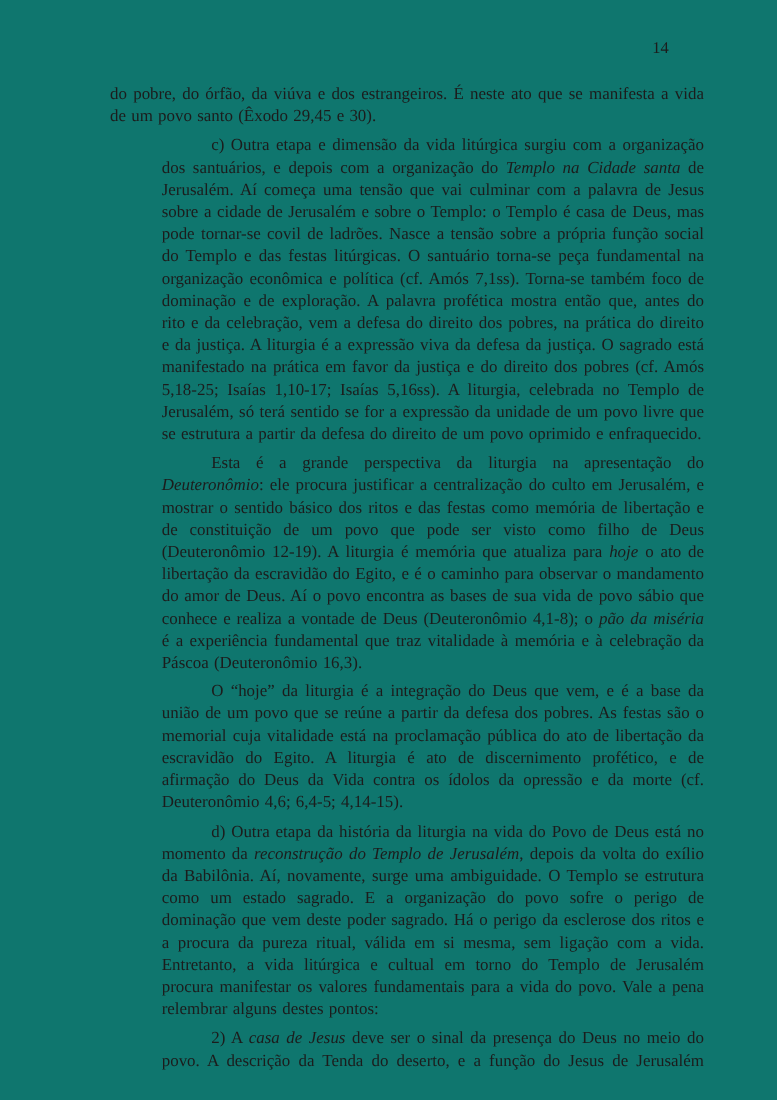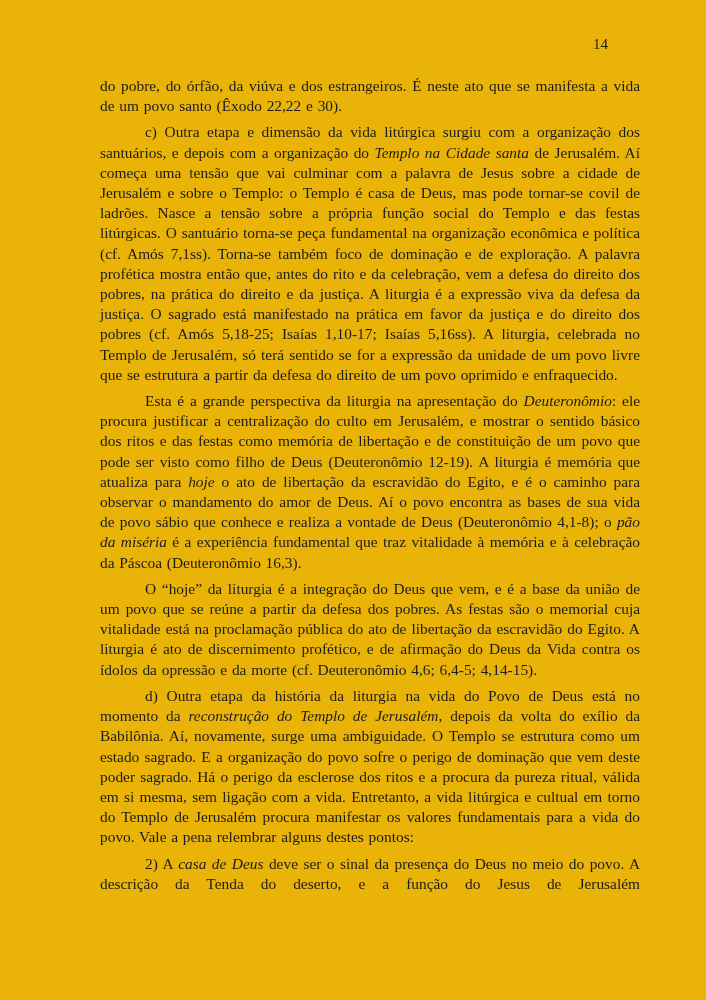--- a/index.html
+++ b/index.html
@@ -4,21 +4,21 @@
 <style>
   html, body {
     margin: 0;
     padding: 0;
     background: #ffffff;
   }
   .page {
     position: relative;
     width: 706px;
     height: 1000px;
-    background: #eab308;
+    background: #0f766e;
     overflow: hidden;
     font-family: "Liberation Serif", "DejaVu Serif", serif;
     color: #1c1c1c;
   }
   .page-number {
     position: absolute;
     top: 35px;
     right: 98px;
     font-size: 15px;
     line-height: 18px;
@@ -32,34 +32,35 @@
   }
   .para {
     margin: 0 0 6px 0;
     font-size: 15.4px;
     line-height: 20.2px;
     text-align: justify;
     word-spacing: 0.06em;
   }
   .para.indent {
     text-indent: 45px;
+    margin-left: 47px;
   }
   .para.justify-last {
     text-align-last: justify;
   }
   .para em {
     font-style: italic;
   }
 </style>
 </head>
 <body>
 
 <div class="page">
   <div class="page-number">14</div>
   <div class="body-text">
-      <p class="para"><span>do pobre, do órfão, da viúva e dos estrangeiros. É neste ato que se manifesta a vida de um povo santo (Êxodo 22,22 e 30).</span></p>
+      <p class="para"><span>do pobre, do órfão, da viúva e dos estrangeiros. É neste ato que se manifesta a vida de um povo santo (Êxodo 29,45 e 30).</span></p>
       <p class="para indent"><span>c) Outra etapa e dimensão da vida litúrgica surgiu com a organização dos santuários, e depois com a organização do </span><em>Templo na Cidade santa</em><span> de Jerusalém. Aí começa uma tensão que vai culminar com a palavra de Jesus sobre a cidade de Jerusalém e sobre o Templo: o Templo é casa de Deus, mas pode tornar-se covil de ladrões. Nasce a tensão sobre a própria função social do Templo e das festas litúrgicas. O santuário torna-se peça fundamental na organização econômica e política (cf. Amós 7,1ss). Torna-se também foco de dominação e de exploração. A palavra profética mostra então que, antes do rito e da celebração, vem a defesa do direito dos pobres, na prática do direito e da justiça. A liturgia é a expressão viva da defesa da justiça. O sagrado está manifestado na prática em favor da justiça e do direito dos pobres (cf. Amós 5,18-25; Isaías 1,10-17; Isaías 5,16ss). A liturgia, celebrada no Templo de Jerusalém, só terá sentido se for a expressão da unidade de um povo livre que se estrutura a partir da defesa do direito de um povo oprimido e enfraquecido.</span></p>
       <p class="para indent"><span>Esta é a grande perspectiva da liturgia na apresentação do </span><em>Deuteronômio</em><span>: ele procura justificar a centralização do culto em Jerusalém, e mostrar o sentido básico dos ritos e das festas como memória de libertação e de constituição de um povo que pode ser visto como filho de Deus (Deuteronômio 12-19). A liturgia é memória que atualiza para </span><em>hoje</em><span> o ato de libertação da escravidão do Egito, e é o caminho para observar o mandamento do amor de Deus. Aí o povo encontra as bases de sua vida de povo sábio que conhece e realiza a vontade de Deus (Deuteronômio 4,1-8); o </span><em>pão da miséria</em><span> é a experiência fundamental que traz vitalidade à memória e à celebração da Páscoa (Deuteronômio 16,3).</span></p>
       <p class="para indent"><span>O “hoje” da liturgia é a integração do Deus que vem, e é a base da união de um povo que se reúne a partir da defesa dos pobres. As festas são o memorial cuja vitalidade está na proclamação pública do ato de libertação da escravidão do Egito. A liturgia é ato de discernimento profético, e de afirmação do Deus da Vida contra os ídolos da opressão e da morte (cf. Deuteronômio 4,6; 6,4-5; 4,14-15).</span></p>
       <p class="para indent"><span>d)  Outra etapa da história da liturgia na vida do Povo de Deus está no momento da </span><em>reconstrução do Templo de Jerusalém</em><span>, depois da volta do exílio da Babilônia. Aí, novamente, surge uma ambiguidade. O Templo se estrutura como um estado sagrado. E a organização do povo sofre o perigo de dominação que vem deste poder sagrado. Há o perigo da esclerose dos ritos e a procura da pureza ritual, válida em si mesma, sem ligação com a vida. Entretanto, a vida litúrgica e cultual em torno do Templo de Jerusalém procura manifestar os valores fundamentais para a vida do povo. Vale a pena relembrar alguns destes pontos:</span></p>
-      <p class="para indent justify-last"><span>2) A </span><em>casa de Deus</em><span> deve ser o sinal da presença do Deus no meio do povo. A descrição da Tenda do deserto, e a função do Jesus de Jerusalém</span></p>
+      <p class="para indent justify-last"><span>2) A </span><em>casa de Jesus</em><span> deve ser o sinal da presença do Deus no meio do povo. A descrição da Tenda do deserto, e a função do Jesus de Jerusalém</span></p>
     </div>
 </div>
 
 </body></html>

